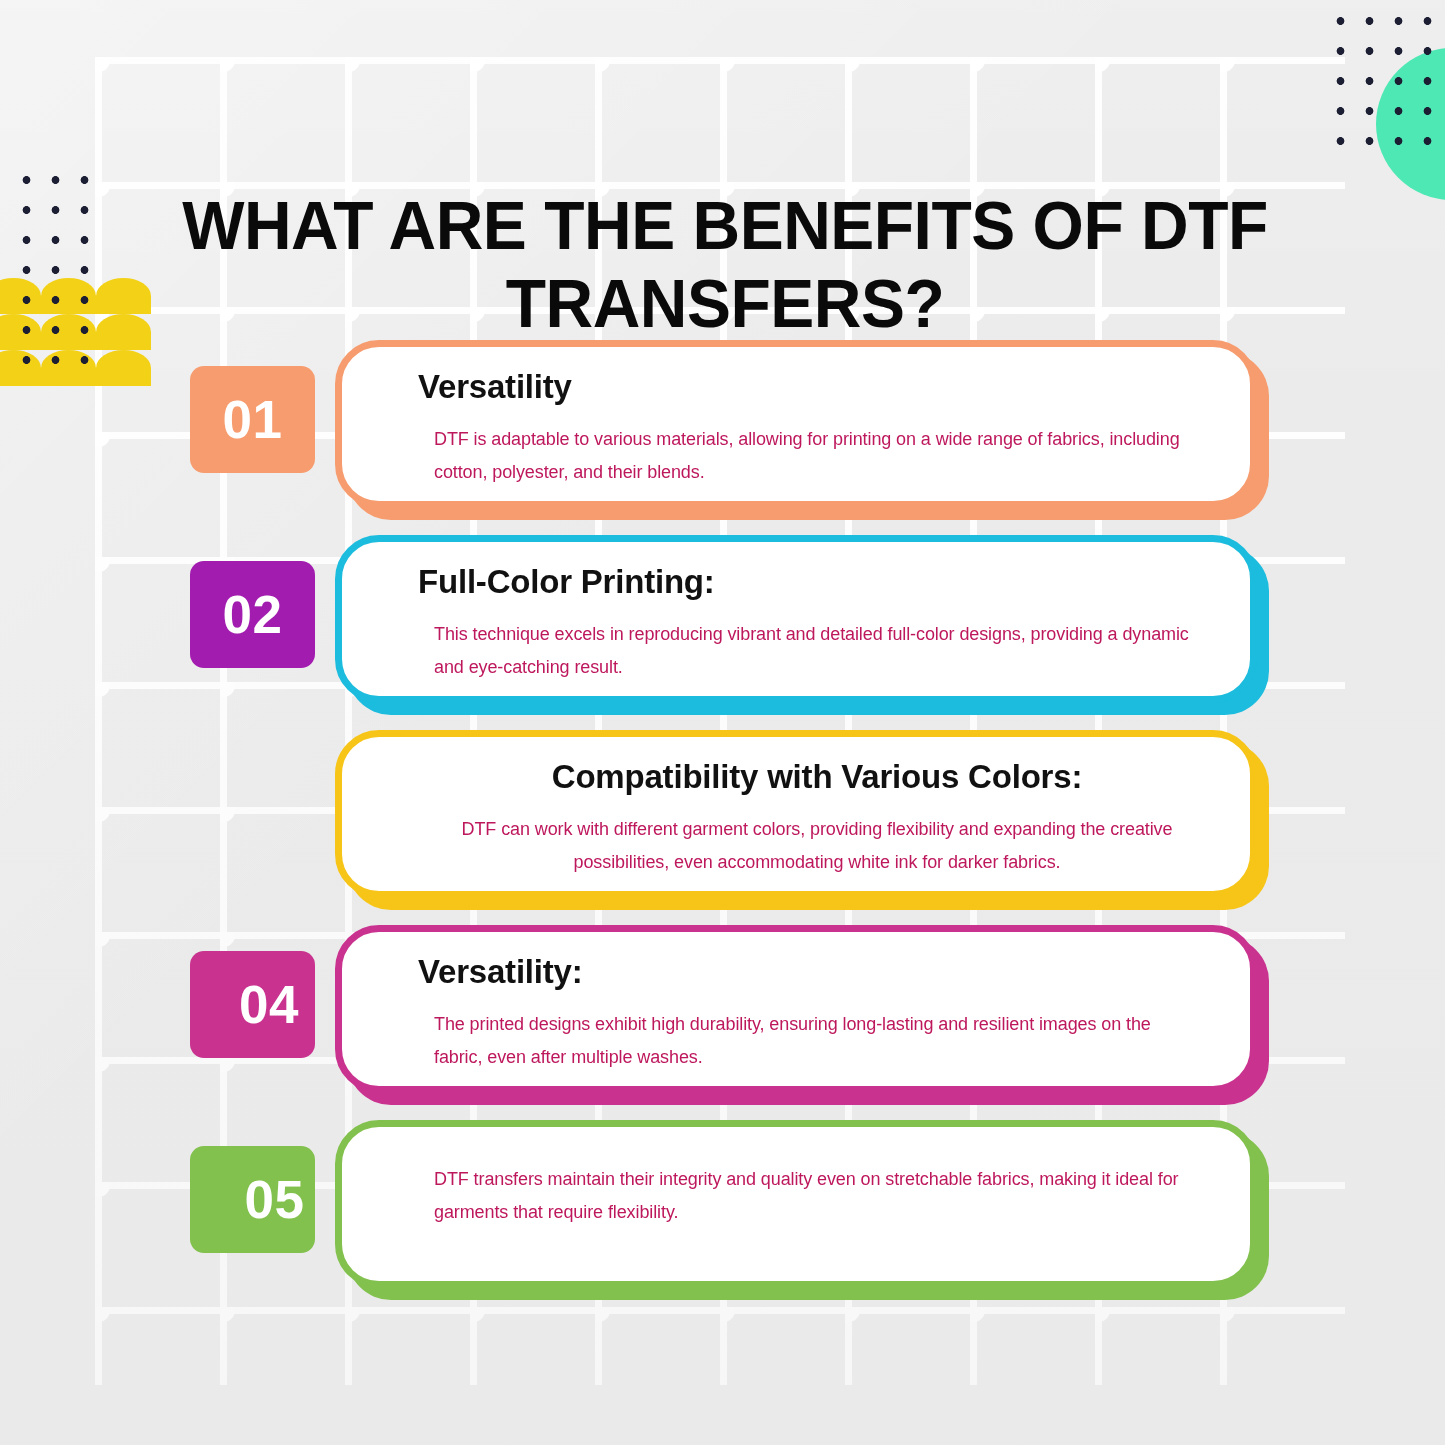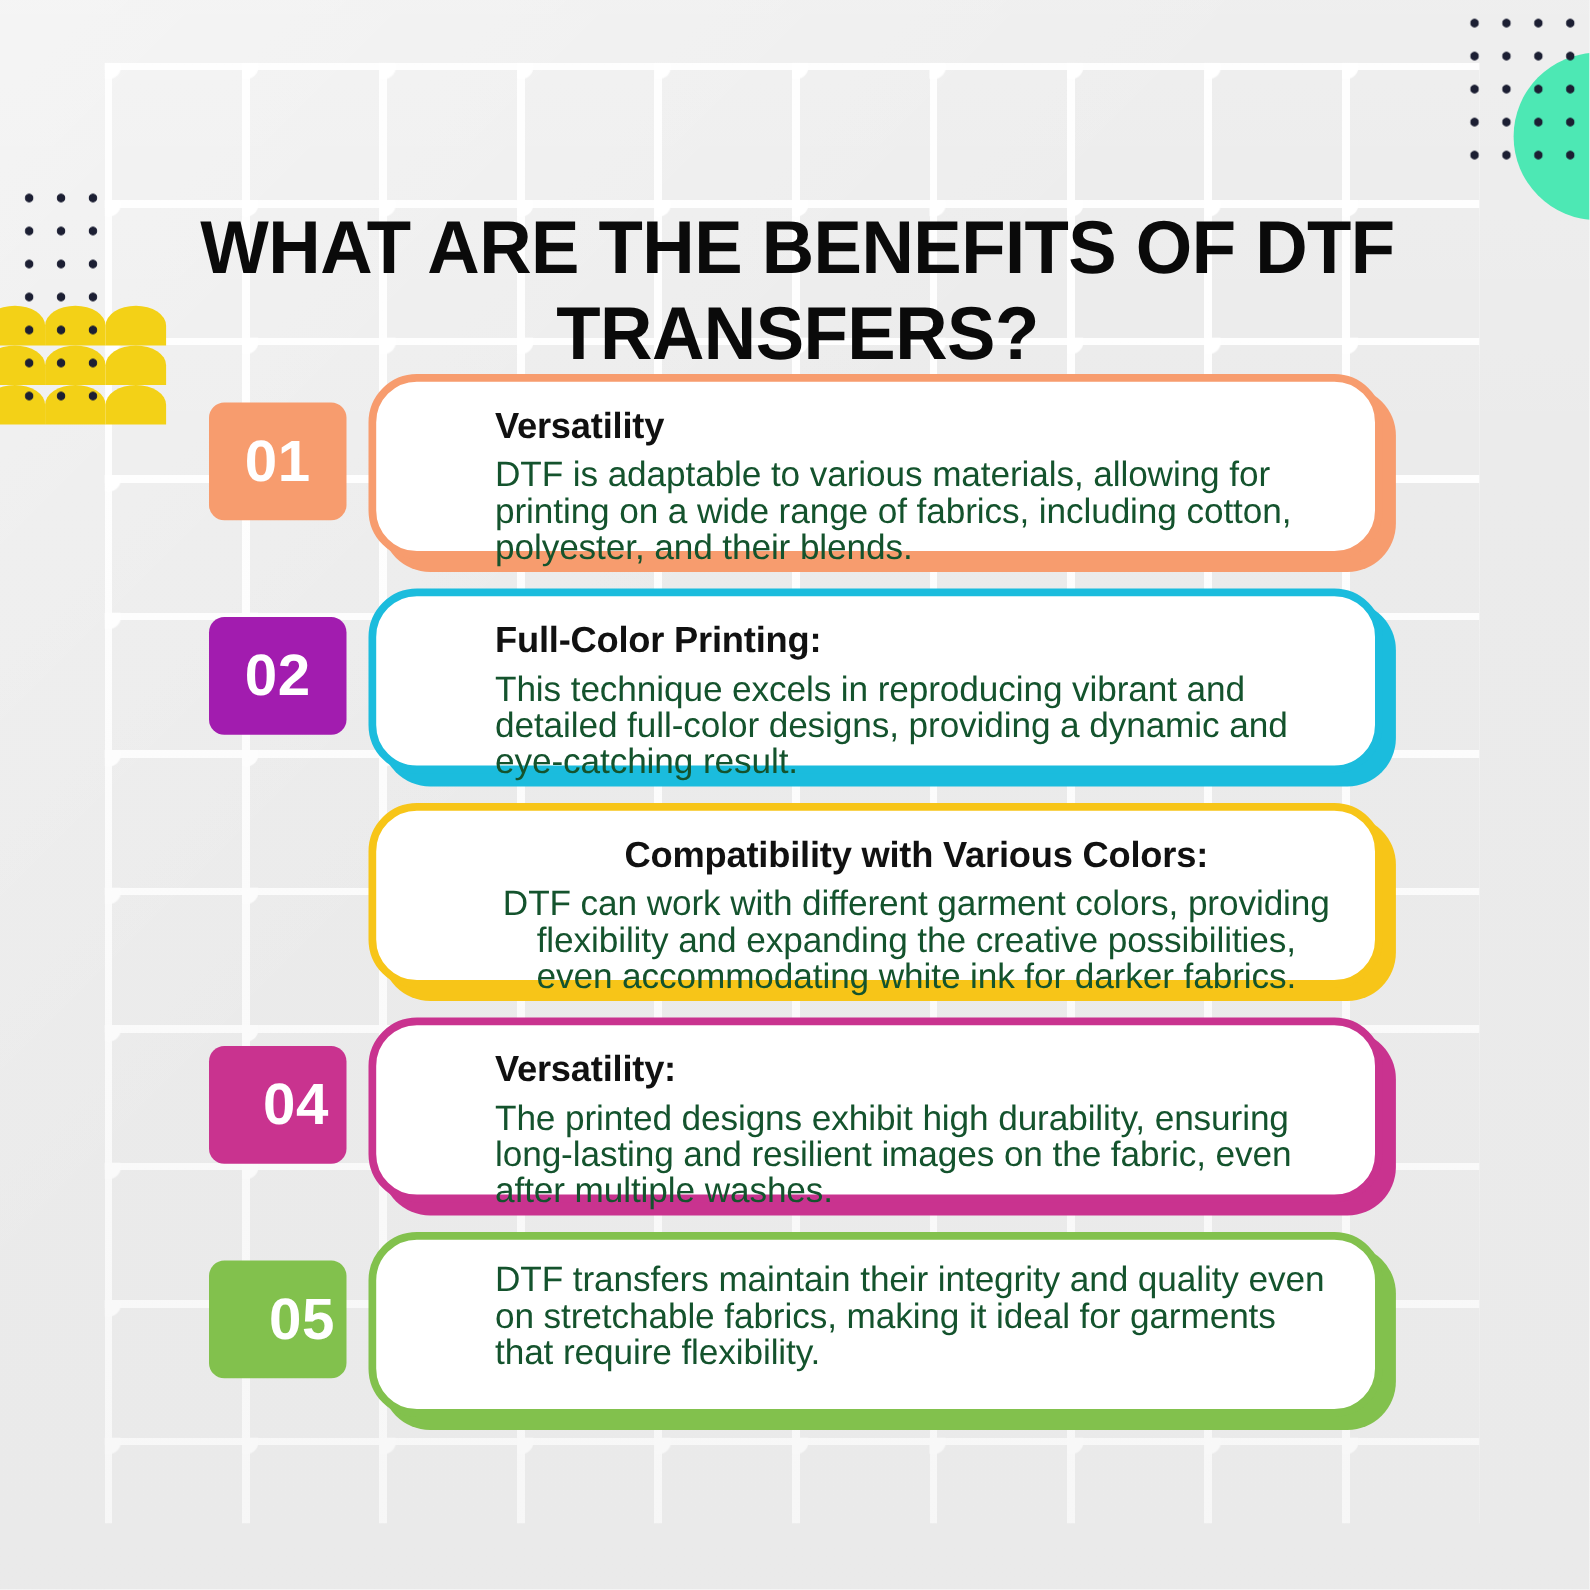--- a/index.html
+++ b/index.html
@@ -188,36 +188,36 @@
   }
   .card {
     position: absolute;
     left: 0;
     top: 0;
     width: 922px;
     height: 168px;
     border-radius: 44px;
     background: #ffffff;
     border: 7px solid #000;
-    padding: 20px 34px 0 108px;
+    padding: 20px 34px 0 76px;
   }
   .card-title {
     font-size: 33px;
     line-height: 40px;
     font-weight: 700;
     color: #111111;
     letter-spacing: -0.2px;
     margin: 0 0 8px 0;
     font-family: "Liberation Sans", sans-serif;
   }
   .card-body {
-    font-size: 32px;
+    font-size: 18px;
     line-height: 33px;
-    color: #14532d;
-    margin: 0;
+    color: #be185d;
+    margin: 16px;
     font-family: "Liberation Sans", sans-serif;
     letter-spacing: -0.1px;
   }
 </style>
 </head>
 <body>
 
 <div class="poster" style="background: rgb(235, 235, 235);">
 
   <div class="bg-grid"></div>

